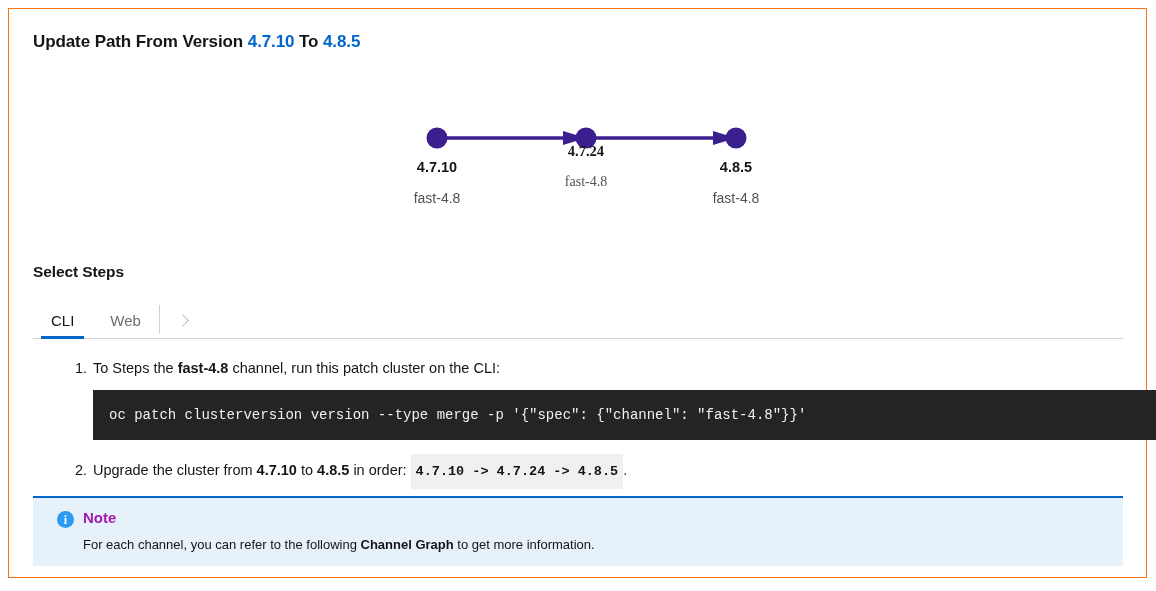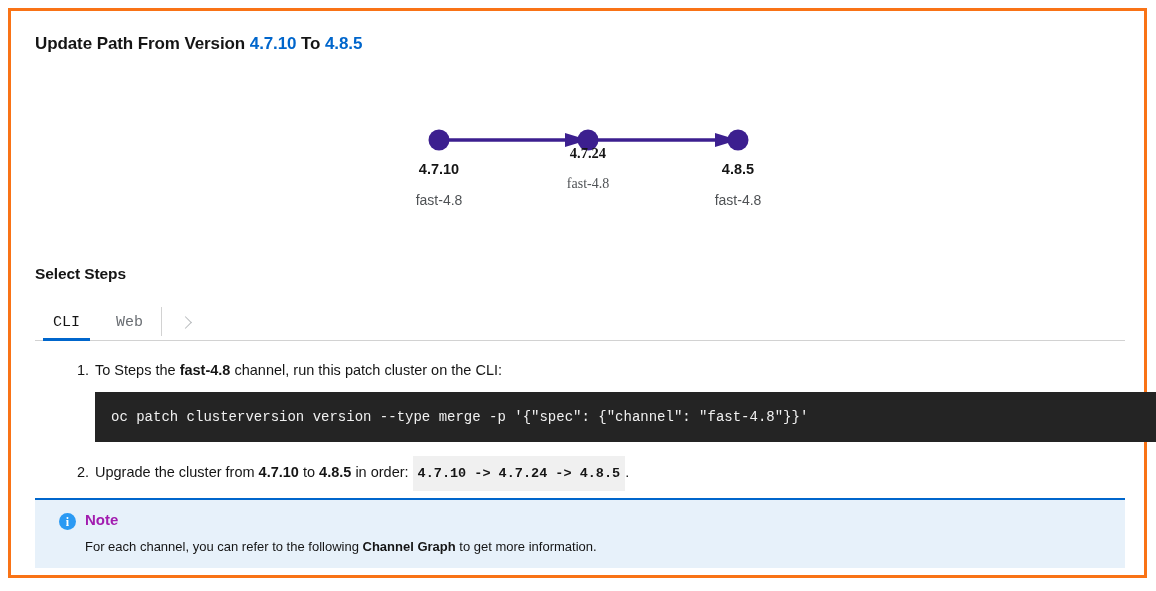--- a/index.html
+++ b/index.html
@@ -14,21 +14,21 @@
     color: #151515;
     overflow: hidden;
   }
 
   .card {
     position: absolute;
     left: 8px;
     top: 8px;
     width: 1139px;
     height: 570px;
-    border: 3px solid #f97316;
+    border: 1px solid #f97316;
     background: #ffffff;
     box-sizing: border-box;
   }
 
   
   .page-title {
     position: absolute;
     left: 24px;
     top: 23px;
     font-size: 17px;
@@ -109,21 +109,21 @@
     position: relative;
     display: flex;
     align-items: center;
     justify-content: flex-start;
     padding: 0 18px;
     font-size: 15px;
     color: #6a6e73;
     cursor: pointer;
     background: none;
     border: none;
-    font-family: Liberation Mono, monospace;
+    font-family: Liberation Sans, sans-serif;
   }
   .tab.active {
     color: #151515;
   }
   .tab.active::after {
     content: "";
     position: absolute;
     left: 8px;
     right: 8px;
     bottom: -1px;

